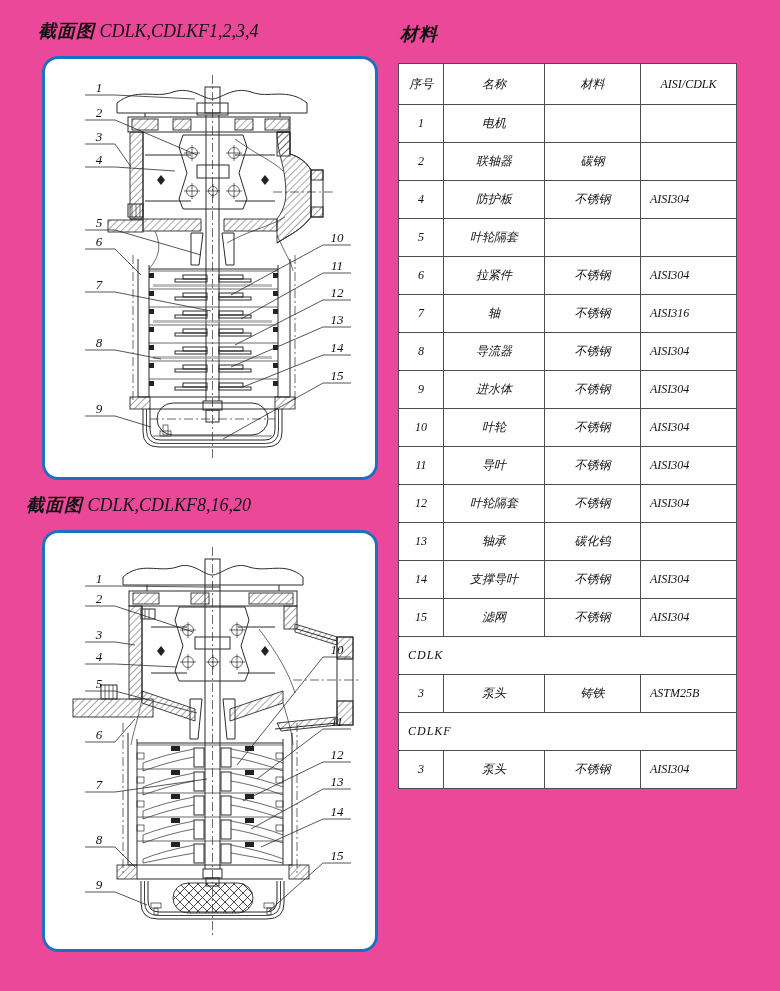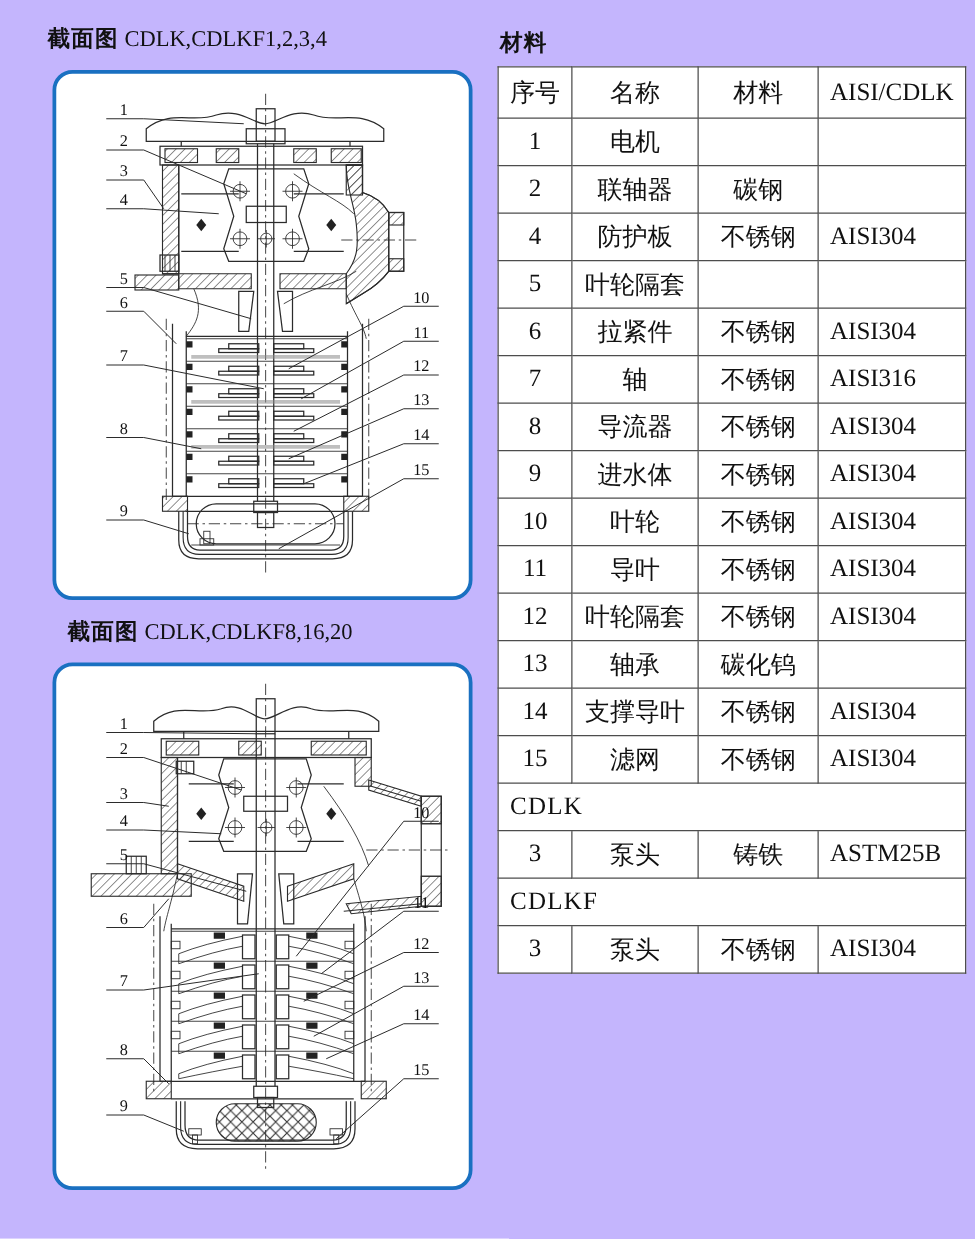--- a/index.html
+++ b/index.html
@@ -1,18 +1,18 @@
 <!DOCTYPE html>
 <html><head>
 <meta charset="utf-8">
 <style>
   html,body { margin:0; padding:0; background:#ffffff; }
   #page {
-    position:relative; width:780px; height:991px; background:#c4b5fd;
-    font-family:"Liberation Serif", serif; color:#111; overflow:hidden;
+    position:relative; width:780px; height:991px; background:#ec4899;
+    font-family:"Liberation Serif", serif; color:#111; overflow:hidden;font-style:italic;
   }
   .sec-title { position:absolute; font-size:18px; white-space:nowrap; }
   .sec-title .zh { font-family:"Liberation Sans", sans-serif; font-weight:700; letter-spacing:1px; }
   .sec-title .latin { font-family:"Liberation Serif", serif; font-weight:400; }
   .diagram-box {
     position:absolute; left:42px; width:336px; background:#fff;
     border:3px solid #1a70c1; border-radius:16px; box-sizing:border-box;
   }
   #box1 { top:56px;  height:424px; }
   #box2 { top:530px; height:422px; }
@@ -25,22 +25,22 @@
   .hat  { stroke:#2b2b2b; stroke-width:0.9; }
   .dark { fill:#222; stroke:none; }
   .band { fill:#8a8a8a; opacity:0.55; stroke:none; }
   .num  { font-family:"Liberation Serif", serif; font-size:13px; fill:#111; }
   .lead { fill:none; stroke:#2b2b2b; stroke-width:0.8; }
 
   
   #materials-title { position:absolute; left:400px; top:22px; font-size:18px;
     font-family:"Liberation Sans", sans-serif; font-weight:700; letter-spacing:1px; }
   table.materials {
-    position:absolute; left:398px; top:53px; border-collapse:collapse;
-    table-layout:fixed; font-size:20px; background:#fff;
+    position:absolute; left:398px; top:63px; border-collapse:collapse;
+    table-layout:fixed; font-size:12px; background:#fff;
   }
   table.materials th, table.materials td {
     border:1px solid #4d4d4d; padding:0 9px; font-weight:normal;
     overflow:hidden; white-space:nowrap;
   }
   table.materials th { height:40px; text-align:center; }
   table.materials td { height:37px; }
   td.c-num { text-align:center; padding:0; }
   td.c-name, td.c-mat { text-align:center; }
   td.c-std { text-align:left; }
@@ -277,21 +277,21 @@
       <polyline class="lead" points="186,308 278,268 306,268"></polyline>
           <text class="num" x="292" y="265" text-anchor="middle">13</text>
       <polyline class="lead" points="198,328 278,296 306,296"></polyline>
           <text class="num" x="292" y="293" text-anchor="middle">14</text>
       <polyline class="lead" points="178,380 278,324 306,324"></polyline>
           <text class="num" x="292" y="321" text-anchor="middle">15</text>
     </g>
   </svg>
   </div>
 
-  <div class="sec-title" style="left:54px; top:493px;">
+  <div class="sec-title" style="left:26px; top:493px;">
     <span class="zh">截面图</span>
     <span class="latin">CDLK,CDLKF8,16,20</span>
   </div>
 
   <div class="diagram-box" id="box2">
   <svg viewBox="0 0 330 416">
     <defs>
       <pattern id="d2h" patternUnits="userSpaceOnUse" width="5" height="5" patternTransform="rotate(45)">
         <line x1="0" y1="0" x2="0" y2="5" stroke="#3a3a3a" stroke-width="0.9"></line>
       </pattern>

